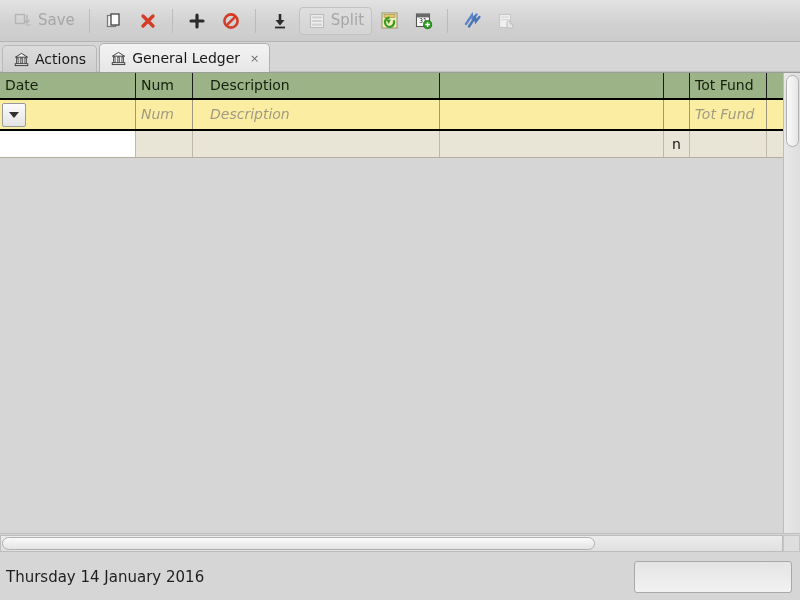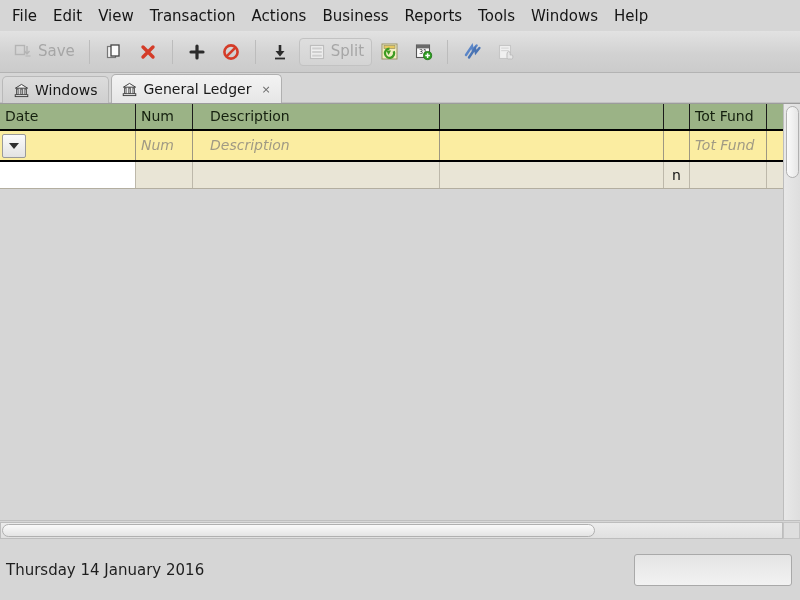--- a/index.html
+++ b/index.html
@@ -336,21 +336,21 @@
     position: absolute;
     right: 0; top: 1px;
     width: 17px; height: 17px;
     background: #dedede;
     border: 1px solid #c4c4c4;
     box-sizing: border-box;
   }
 
   
   .statusbar {
-    height: 60px;
+    height: 47px;
     flex: 0 0 auto;
     background: #d6d6d6;
     display: flex;
     align-items: center;
     padding: 0 8px 0 6px;
     box-sizing: border-box;
     justify-content: space-between;
   }
   .status-text {
     font-size: 15px;
@@ -365,32 +365,20 @@
     border-radius: 3px;
     background: linear-gradient(to bottom, #e4e4e4, #f2f2f2);
     box-sizing: border-box;
   }
 </style>
 </head>
 <body>
 
 <div class="app">
 
-  <div class="menubar">
-    <div class="menu-item">File</div>
-    <div class="menu-item">Edit</div>
-    <div class="menu-item">View</div>
-    <div class="menu-item">Transaction</div>
-    <div class="menu-item">Actions</div>
-    <div class="menu-item">Business</div>
-    <div class="menu-item">Reports</div>
-    <div class="menu-item">Tools</div>
-    <div class="menu-item">Windows</div>
-    <div class="menu-item">Help</div>
-  </div>
 
   <div class="toolbar">
 
     <div class="tb-btn disabled">
       <span class="tb-icon">
         <svg width="18" height="18" viewBox="0 0 18 18">
           <rect x="1.5" y="2.5" width="9" height="9" fill="none" stroke="#b4b4b4" stroke-width="1.4"></rect>
           <path d="M13 3 v7 M10.5 8 l2.5 3 l2.5 -3" fill="none" stroke="#b4b4b4" stroke-width="1.4"></path>
           <rect x="11.5" y="12.5" width="5" height="1" fill="#b4b4b4"></rect>
         </svg>
@@ -511,21 +499,21 @@
     <div class="tab">
       <span class="tb-icon" style="width:16px;height:16px">
         <svg width="15" height="15" viewBox="0 0 16 16">
           <path d="M8 1.5 L14.5 5.5 H1.5 Z" fill="#f6f6f6" stroke="#3a3a3a" stroke-width="1"></path>
           <rect x="2.8" y="6.2" width="1.5" height="6" fill="#f6f6f6" stroke="#3a3a3a" stroke-width="0.9"></rect>
           <rect x="7.3" y="6.2" width="1.5" height="6" fill="#f6f6f6" stroke="#3a3a3a" stroke-width="0.9"></rect>
           <rect x="11.7" y="6.2" width="1.5" height="6" fill="#f6f6f6" stroke="#3a3a3a" stroke-width="0.9"></rect>
           <rect x="1.3" y="12.5" width="13.4" height="2" fill="#f6f6f6" stroke="#3a3a3a" stroke-width="1"></rect>
         </svg>
       </span>
-      <span class="tab-label">Windows</span>
+      <span class="tab-label">Actions</span>
     </div>
 
     <div class="tab active">
       <span class="tb-icon" style="width:16px;height:16px">
         <svg width="15" height="15" viewBox="0 0 16 16">
           <path d="M8 1.5 L14.5 5.5 H1.5 Z" fill="#f9f9f9" stroke="#3a3a3a" stroke-width="1"></path>
           <rect x="2.8" y="6.2" width="1.5" height="6" fill="#f9f9f9" stroke="#3a3a3a" stroke-width="0.9"></rect>
           <rect x="7.3" y="6.2" width="1.5" height="6" fill="#f9f9f9" stroke="#3a3a3a" stroke-width="0.9"></rect>
           <rect x="11.7" y="6.2" width="1.5" height="6" fill="#f9f9f9" stroke="#3a3a3a" stroke-width="0.9"></rect>
           <rect x="1.3" y="12.5" width="13.4" height="2" fill="#f9f9f9" stroke="#3a3a3a" stroke-width="1"></rect>

